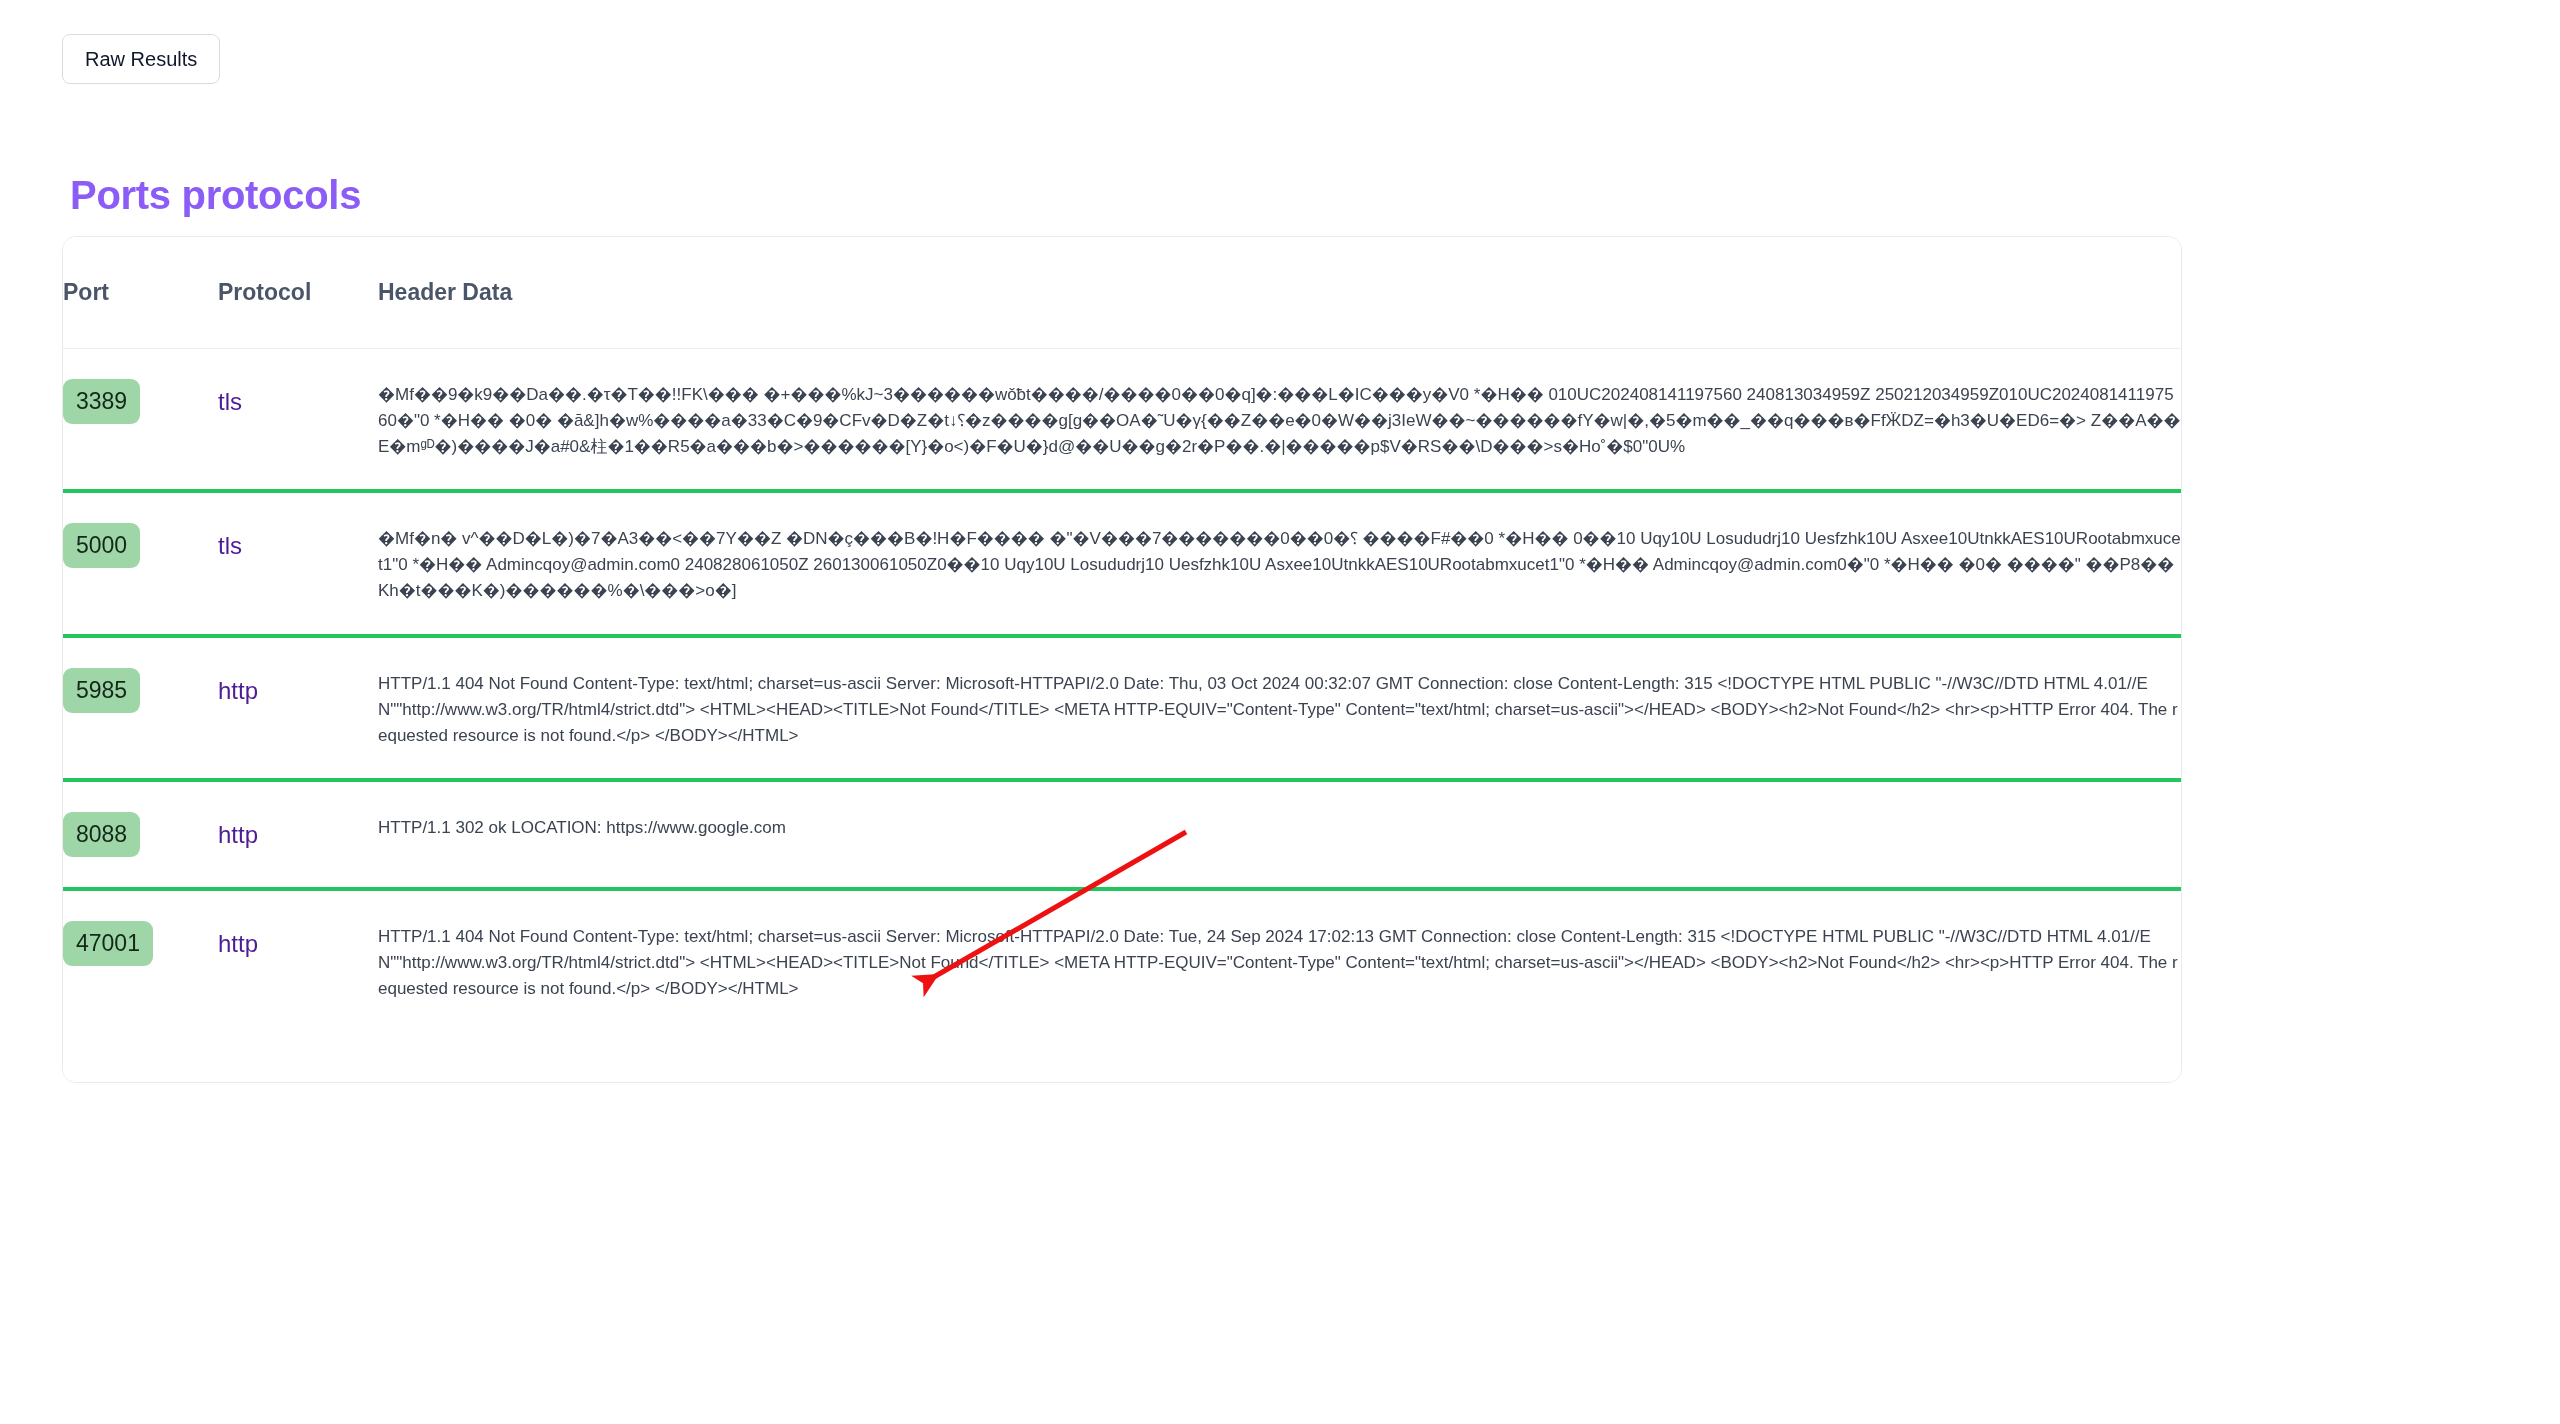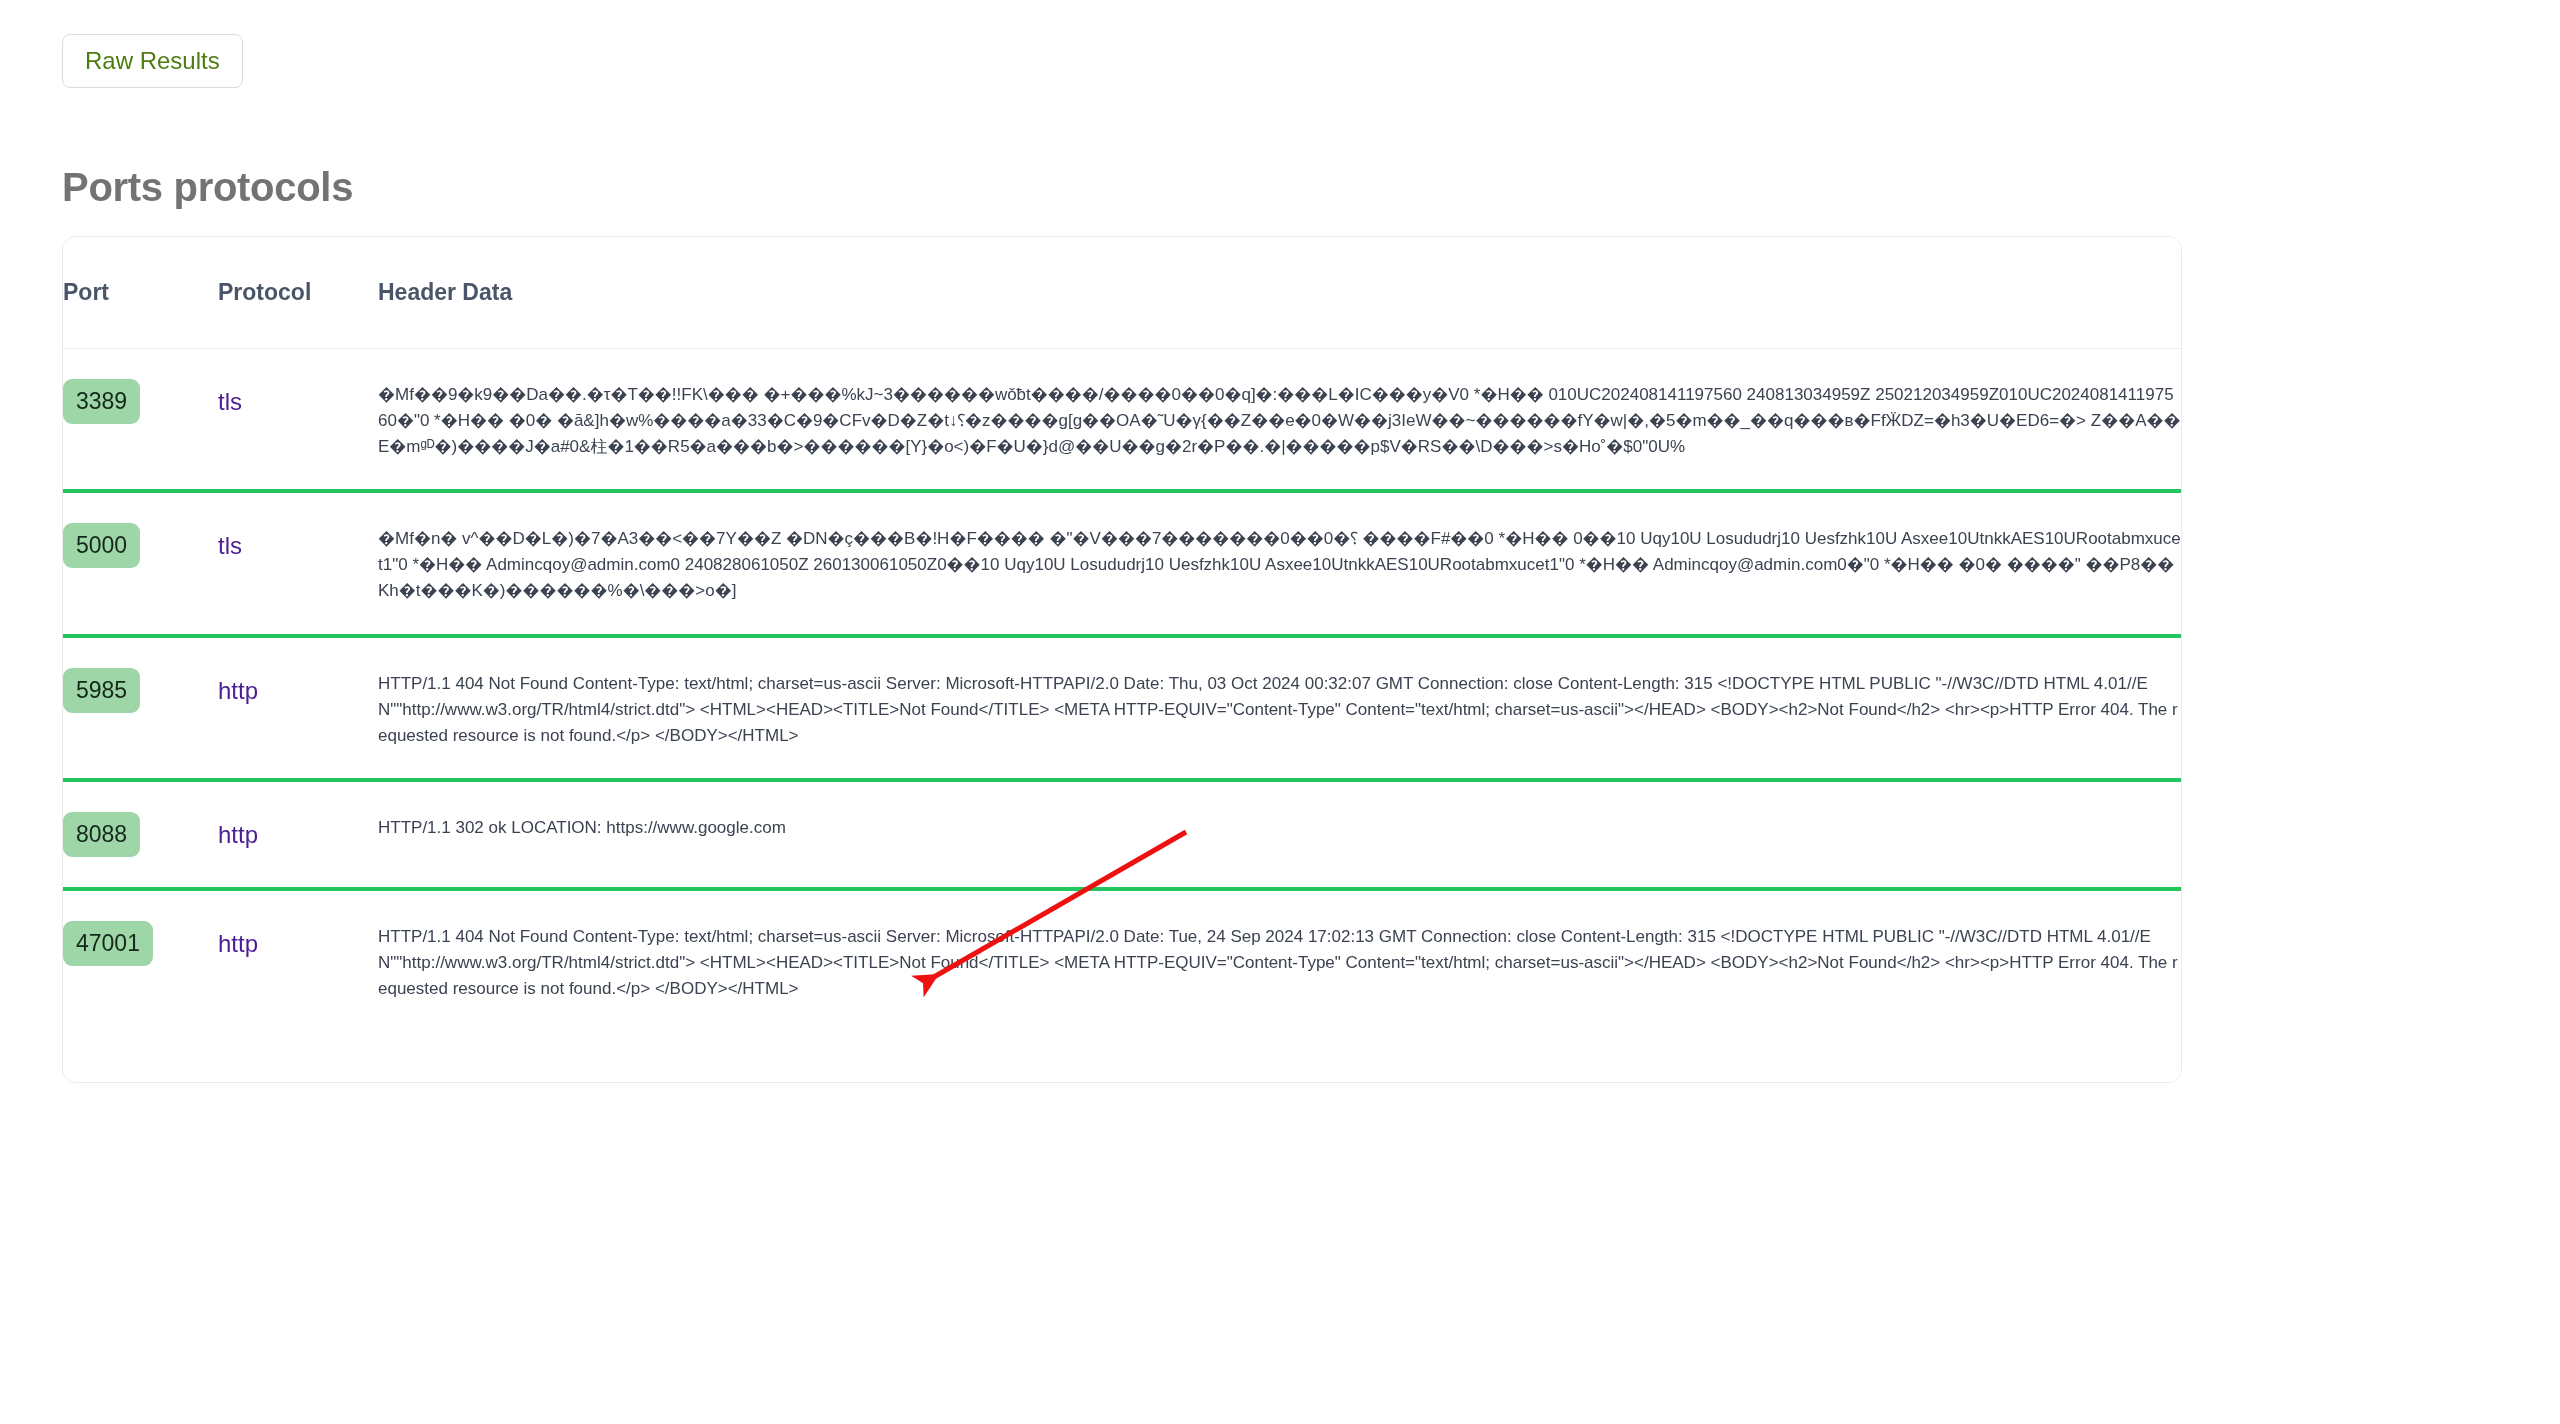--- a/index.html
+++ b/index.html
@@ -24,39 +24,39 @@
   
   .raw-btn {
     position: absolute;
     left: 62px;
     top: 34px;
     min-width: 140px;
     padding: 14px 22px;
     background: #ffffff;
     border: 1px solid #d9dde3;
     border-radius: 8px;
-    font-size: 24px;
+    font-size: 20px;
     line-height: 1;
-    color: #4d7c0f;
+    color: #0f172a;
     text-align: right;
     box-sizing: border-box;
     cursor: pointer;
     font-family: "Liberation Sans", sans-serif;
   }
 
   
   .page-title {
     position: absolute;
     left: 62px;
     top: 165px;
     font-size: 40px;
     font-weight: 700;
     letter-spacing: -0.3px;
-    color: #737373;
-    margin: 0;
+    color: #8b5cf6;
+    margin: 8px;
   }
 
   
   .card {
     position: absolute;
     left: 62px;
     top: 236px;
     width: 2120px;
     border: 1px solid #e8eaee;
     border-radius: 14px;

